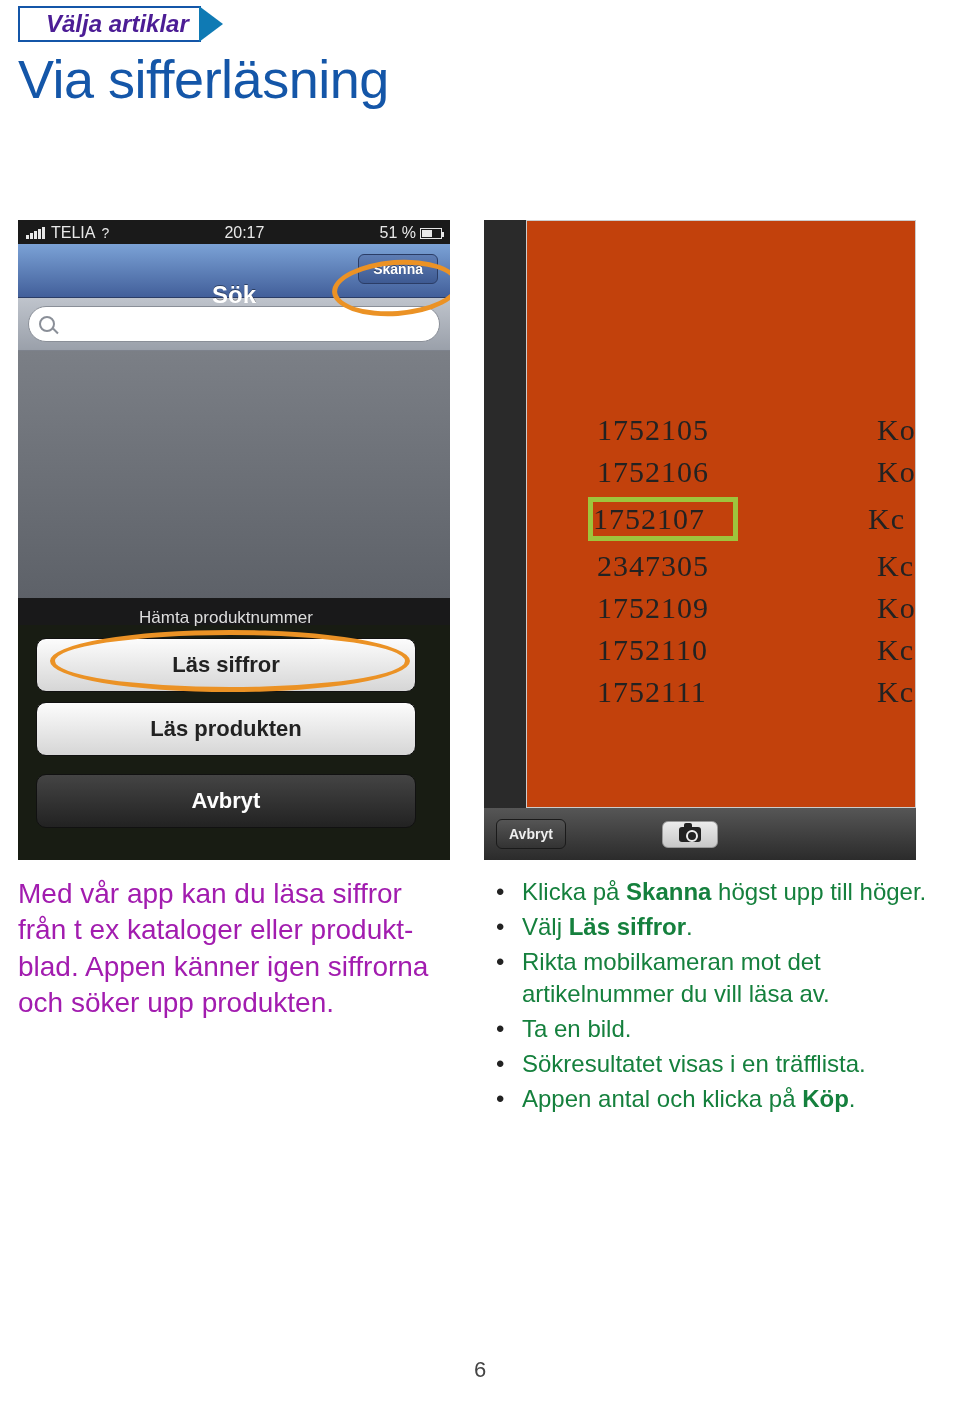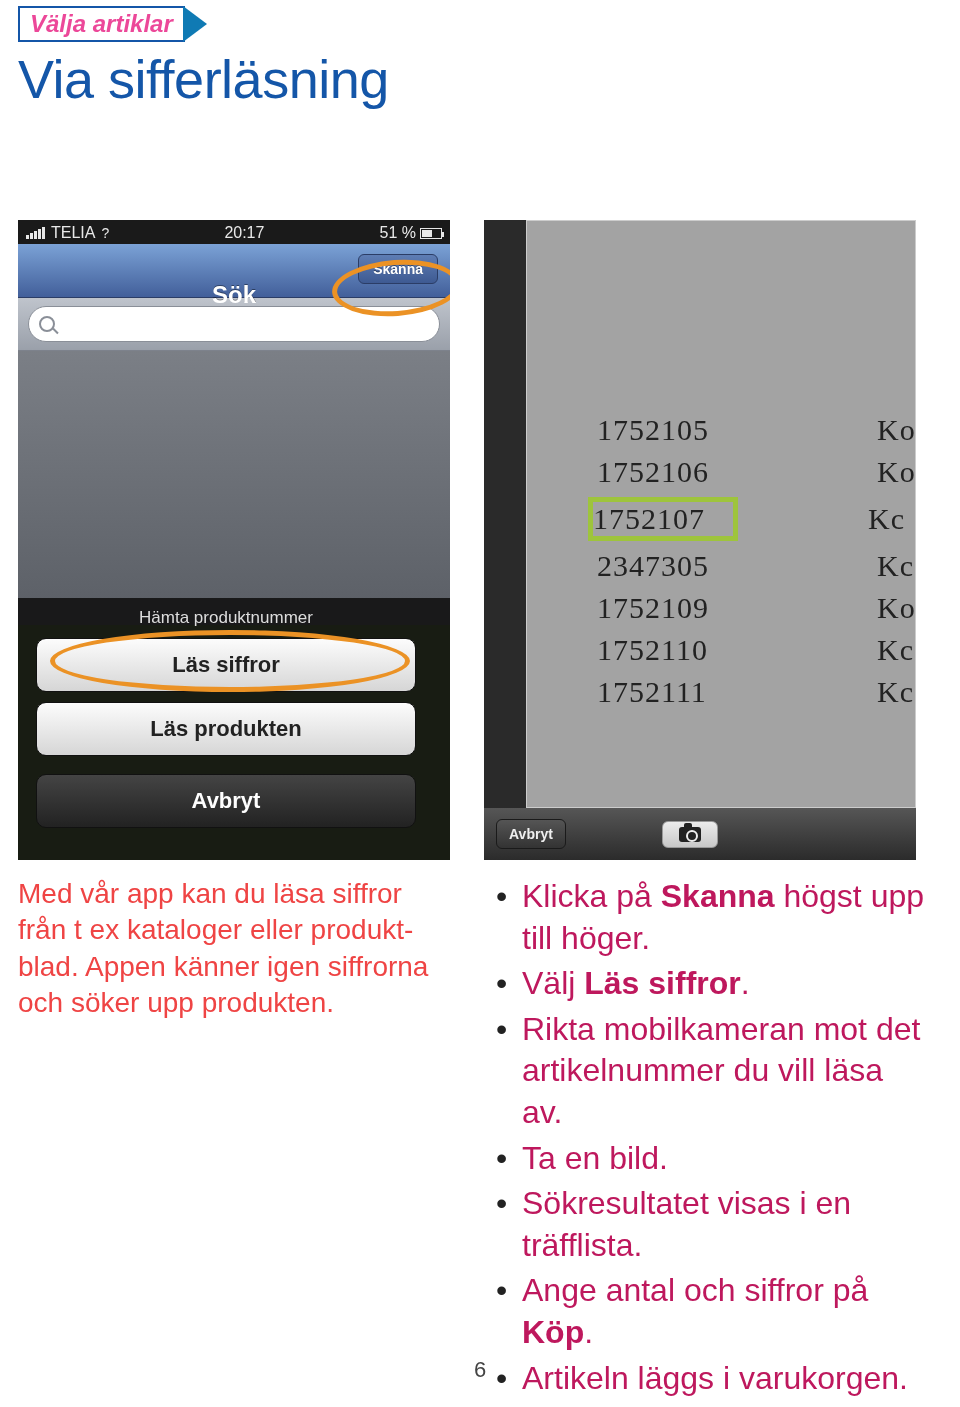--- a/index.html
+++ b/index.html
@@ -12,24 +12,24 @@
     color: #222;
   }
 
   
   .tag {
     position: absolute;
     left: 18px;
     top: 6px;
     background: #fff;
     border: 2px solid #1456a8;
-    padding: 2px 10px 2px 10px;
+    padding: 2px 10px 2px 26px;
     font-weight: 800;
     font-size: 24px;
-    color: #ec4899;
+    color: #4c1d95;
     font-style: italic;
   }
   .tag-chevron {
     position: absolute;
     right: -24px;
     top: -2px;
     width: 0; height: 0;
     border-top: 18px solid transparent;
     border-bottom: 18px solid transparent;
     border-left: 24px solid #0f7ab4;
@@ -196,21 +196,21 @@
     background: #2a2a2a;
     position: relative;
     overflow: hidden;
   }
   .paper {
     position: absolute;
     left: 42px;
     top: 0;
     width: 390px;
     height: 588px;
-    background: #a3a3a3;
+    background: #c2410c;
     border: 1px solid #ccc;
   }
   .rows {
     position: absolute;
     left: 70px;
     top: 192px;
     display: flex;
     flex-direction: column;
     gap: 8px;
   }
@@ -266,32 +266,32 @@
   .cam::after { content:""; position:absolute; top:3px; left:7px; width:8px; height:8px; border:2px solid #eee; border-radius:50%; }
 
   
   .intro {
     position: absolute;
     left: 18px;
     top: 876px;
     width: 432px;
     font-size: 28px;
     line-height: 1.3;
-    color: #ef4444;
+    color: #a21caf;
   }
 
   
   .bullets {
     position: absolute;
     left: 488px;
     top: 876px;
     width: 440px;
-    font-size: 32px;
+    font-size: 24px;
     line-height: 1.3;
-    color: #be185d;
+    color: #15803d;
   }
   .bullets ul { list-style: none; }
   .bullets li { position: relative; padding-left: 34px; margin-bottom: 4px; }
   .bullets li::before {
     content: "•";
     position: absolute;
     left: 8px;
     top: 0;
     color: #222;
   }
@@ -413,19 +413,18 @@
     <li>
       <span>Klicka på </span><b>Skanna</b><span> högst upp till höger.</span>
     </li>
     <li>
       <span>Välj </span><b>Läs siffror</b><span>.</span>
     </li>
     <li>Rikta mobilkameran mot det artikelnummer du vill läsa av.</li>
     <li>Ta en bild.</li>
     <li>Sökresultatet visas i en träfflista.</li>
     <li>
-      <span>Ange antal och siffror på </span><b>Köp</b><span>.</span>
+      <span>Appen antal och klicka på </span><b>Köp</b><span>.</span>
     </li>
-    <li>Artikeln läggs i varukorgen.</li>
   </ul>
 </div>
 
 <div class="pagenum">6</div>
 
 </body></html>

